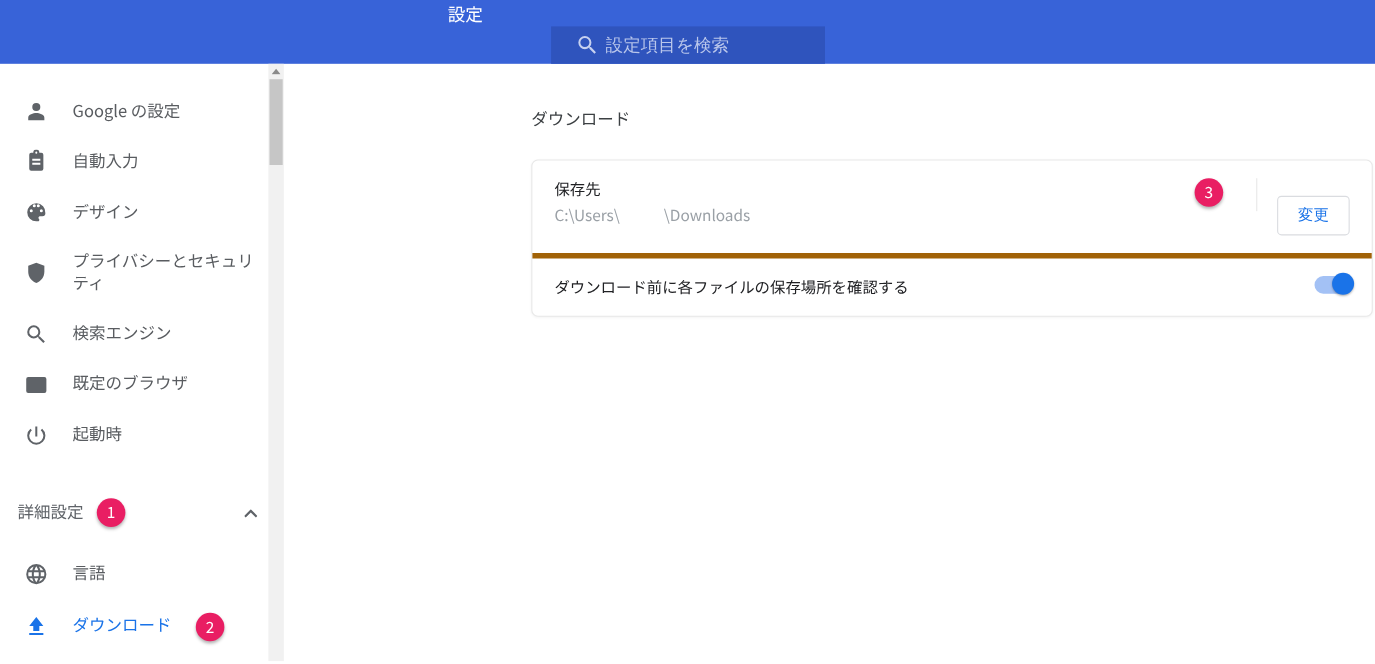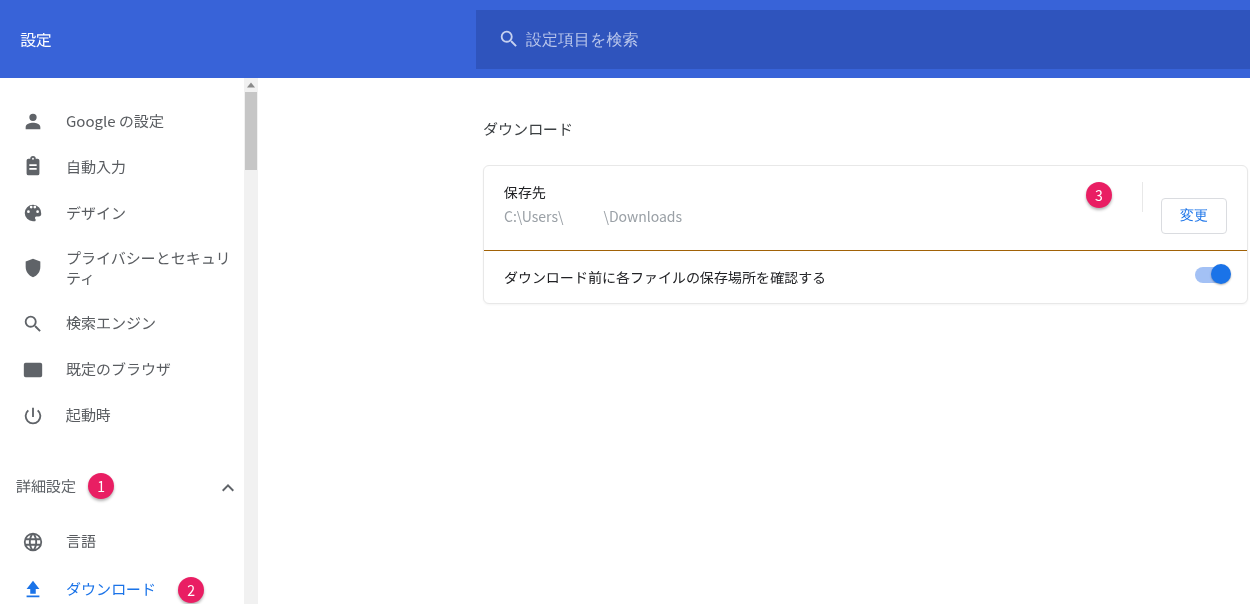--- a/index.html
+++ b/index.html
@@ -1,17 +1,17 @@
 <!DOCTYPE html>
 <html><head>
 <meta charset="utf-8">
 <style>
   * { box-sizing: border-box; margin: 0; padding: 0; }
   html, body { width: 1250px; height: 604px; font-family: "Noto Sans JP", "Hiragino Kaku Gothic Pro", "Yu Gothic", Meiryo, sans-serif; background: #fff; overflow: hidden; }
-  .topbar { height: 78px; background: #3863d8; color: #fff; display: flex; align-items: center; }
+  .topbar { height: 58px; background: #3863d8; color: #fff; display: flex; align-items: center; flex-direction: column; }
   .topbar-title { font-size: 16px; padding-left: 20px; width: 476px; }
   .search-wrap { flex: 1; background: #2f54bd; height: 59px; display: flex; align-items: center; padding-left: 22px; gap: 6px; }
   .search-wrap svg { width: 22px; height: 22px; fill: #c6d1f0; }
   .search-input { background: transparent; border: none; outline: none; color: #fff; font-size: 15px; flex: 1; }
   .search-input::placeholder { color: #b9c6eb; font-size: 16px; }
   .body { display: flex; height: calc(604px - 61px); }
   .sidebar { width: 258px; height: 100%; position: relative; padding-top: 20px; }
   .scroll-track { position: absolute; right: 0; top: 0; width: 14px; height: 100%; background: #f1f1f1; }
   .scroll-up { width: 14px; height: 14px; display: flex; align-items: center; justify-content: center; }
   .scroll-up svg { width: 8px; height: 6px; fill: #8a8a8a; }
@@ -22,21 +22,21 @@
   .side-label { line-height: 1.35; }
   .ic { width: 22px; height: 22px; fill: #5f6368; flex-shrink: 0; }
   .side-section { display: flex; align-items: center; gap: 12px; padding: 14px 14px 14px 16px; color: #5f6368; font-size: 15px; cursor: pointer; position: relative; margin-top: 20px; margin-bottom: 6px; }
   .chev { position: absolute; right: 24px; }
   .chev svg { width: 12px; height: 8px; fill: #5f6368; }
   .badge { width: 26px; height: 26px; border-radius: 50%; background: #e91e63; color: #fff; font-size: 14px; display: flex; align-items: center; justify-content: center; box-shadow: 0 2px 3px rgba(0,0,0,.3); flex-shrink: 0; }
   .content { flex: 1; padding: 40px 0 0 0; position: relative; }
   .page-title { margin-left: 225px; font-size: 15px; color: #3c4043; margin-bottom: 26px; }
   .card { margin-left: 225px; width: 765px; border: 1px solid #e8e8e8; border-radius: 6px; box-shadow: 0 1px 2px rgba(60,64,67,.05); background: #fff; }
   .row { display: flex; align-items: flex-start; padding: 16px 20px; }
-  .row + .row { border-top: 1px solid #a16207; }
+  .row + .row { border-top: 5px solid #a16207; }
   .row-text { flex: 1; }
   .row-title { font-size: 14px; color: #202124; }
   .row-sub { font-size: 14px; color: #9aa0a6; margin-top: 4px; }
   .row-sub .gap { display: inline-block; width: 40px; }
   .badge-inline { margin-right: 30px; }
   .sep-v { width: 1px; height: 30px; background: #e8e8e8; margin-right: 18px; }
   .change-btn { border: 1px solid #dadce0; background: #fff; color: #1a73e8; font-size: 14px; padding: 8px 18px; border-radius: 4px; cursor: pointer; margin-top: 16px; }
   .row2-title { font-size: 14px; color: #202124; }
   .switch { width: 34px; height: 16px; background: #a3c1f5; border-radius: 10px; position: relative; cursor: pointer; margin-right: -2px; }
   .switch .knob { position: absolute; right: -2px; top: -3px; width: 20px; height: 20px; background: #1a73e8; border-radius: 50%; box-shadow: 0 1px 2px rgba(0,0,0,.3); }

